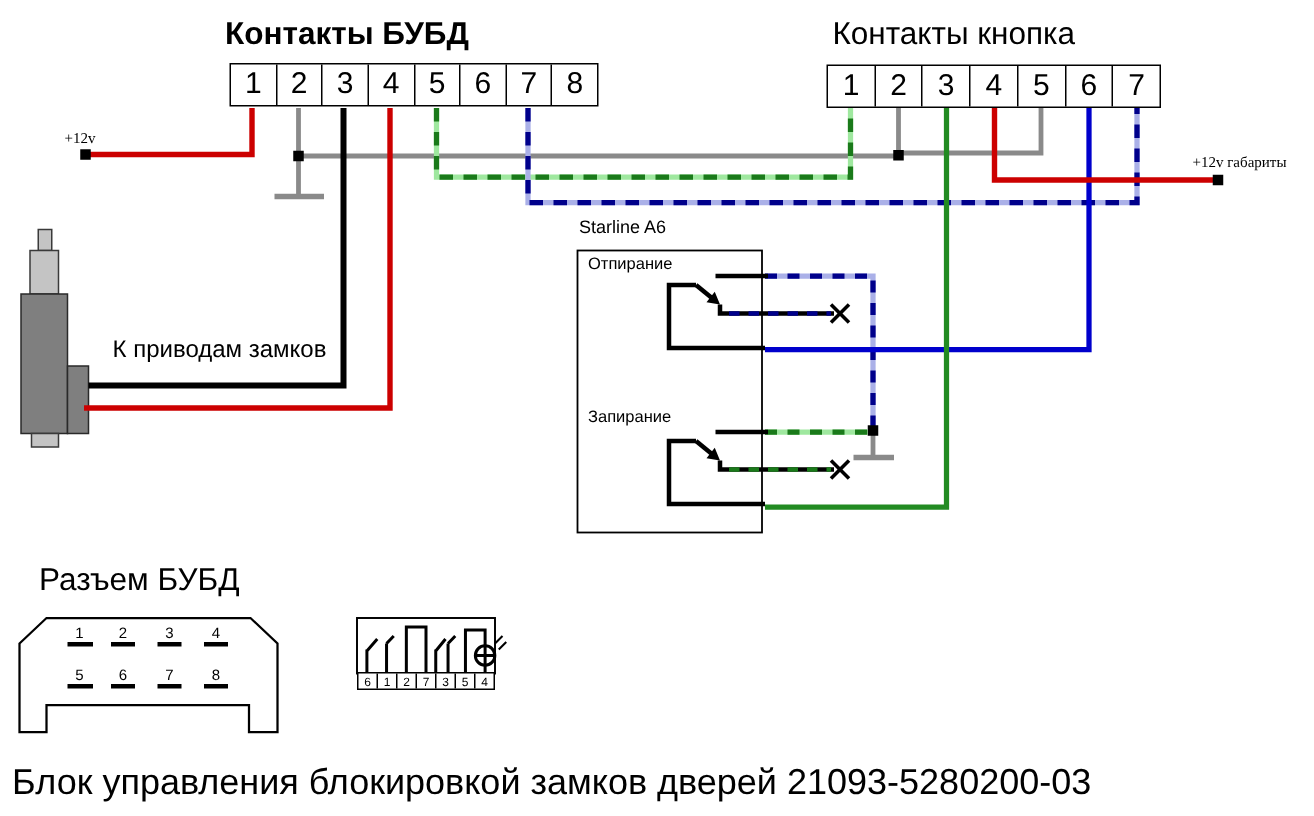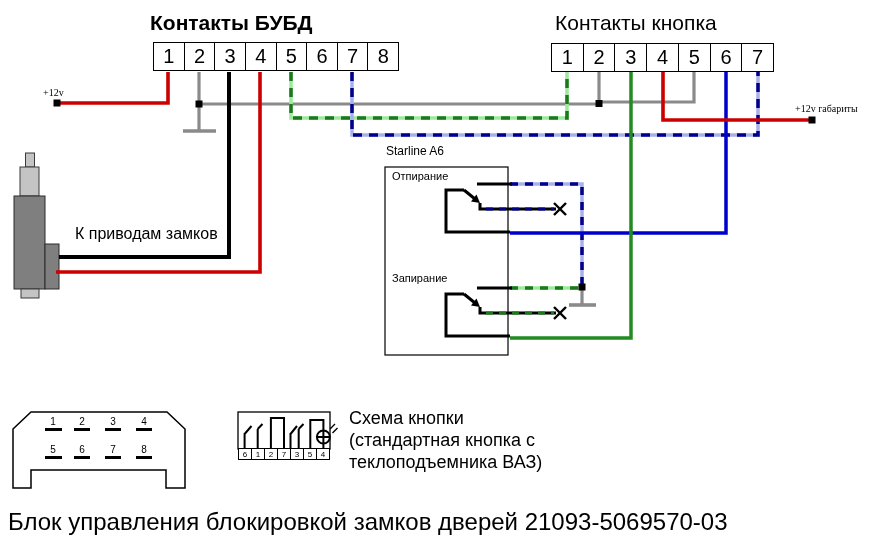--- a/index.html
+++ b/index.html
@@ -184,32 +184,28 @@
 
   <div class="lbl small" style="left:43px;top:87px;">+12v</div>
   <div class="lbl small" style="left:795px;top:103px;text-align:right;">+12v габариты</div>
 
   <div class="lbl" style="left:75px;top:225px;font-size:16px;">К приводам замков</div>
 
   <div class="lbl" style="left:386px;top:145px;font-size:12px;">Starline A6</div>
   <div class="lbl module-lbl" style="left:392px;top:170px;text-align:right;">Отпирание</div>
   <div class="lbl module-lbl" style="left:392px;top:272px;">Запирание</div>
 
+  <div class="lbl" style="left:26px;top:375px;font-size:21px;">Разъем БУБД</div>
 
   <div class="strip" style="left:238px;top:448px;width:90px;">
     <div class="scell">6</div>
     <div class="scell">1</div>
     <div class="scell">2</div>
     <div class="scell">7</div>
     <div class="scell">3</div>
     <div class="scell">5</div>
     <div class="scell">4</div>
   </div>
 
-  <div class="lbl schema-text" style="left:349px;top:407px;">
-    <div>Схема кнопки</div>
-    <div>(стандартная кнопка с</div>
-    <div>теклоподъемника  ВАЗ)</div>
-  </div>
-
-  <div class="lbl caption" style="left:8px;top:509px;">Блок управления блокировкой замков дверей 21093-5069570-03</div>
+
+  <div class="lbl caption" style="left:8px;top:509px;">Блок управления блокировкой замков дверей 21093-5280200-03</div>
 
 </div>
 
 </body></html>

